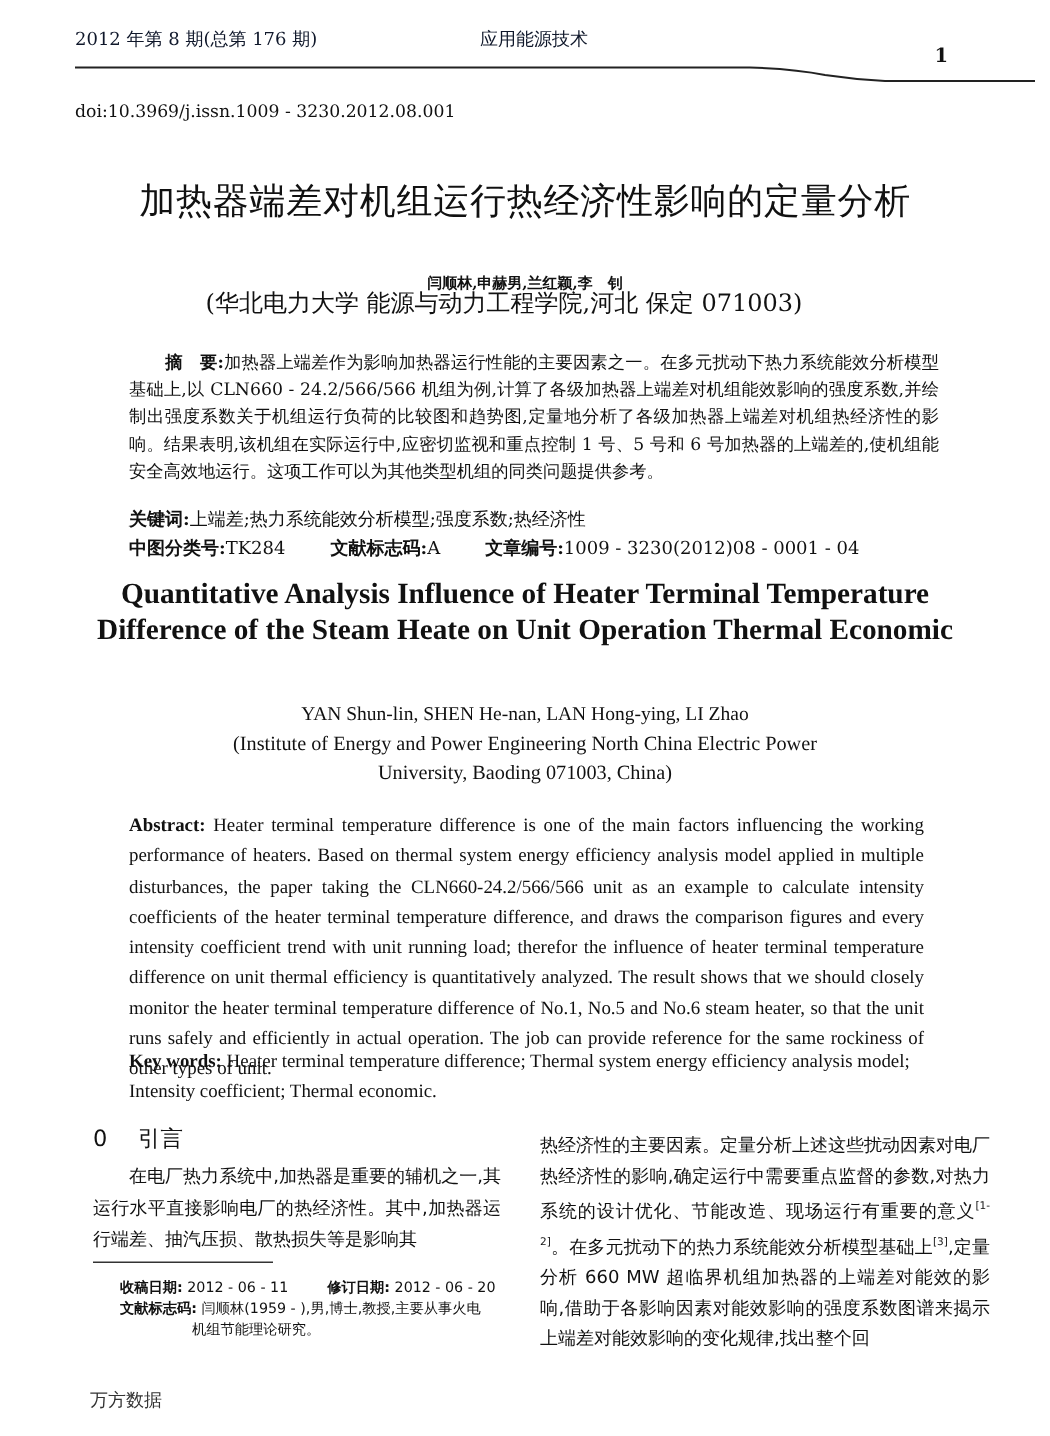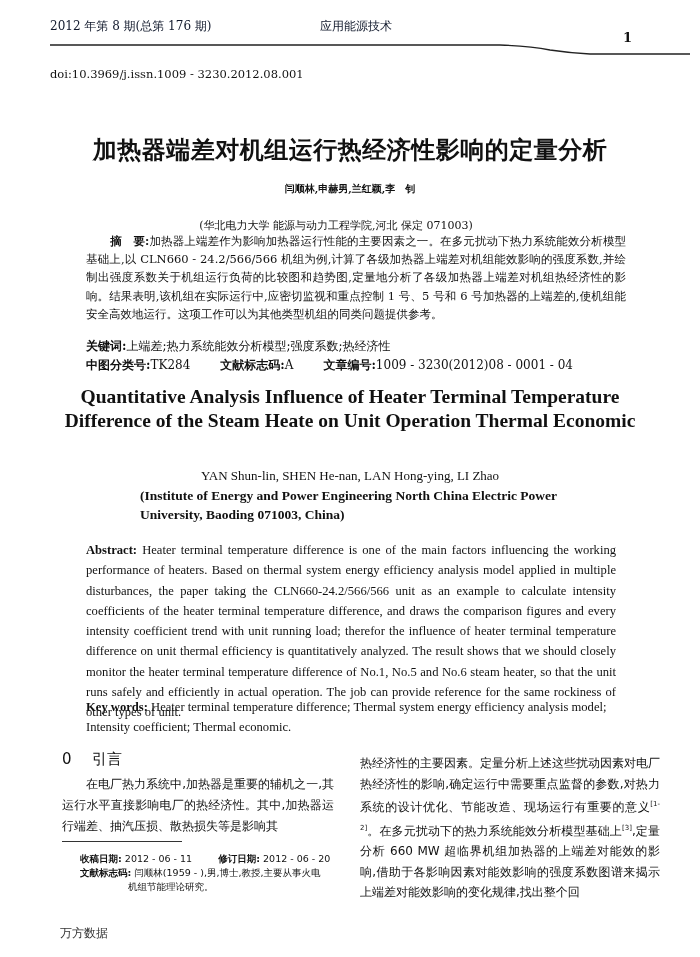--- a/index.html
+++ b/index.html
@@ -4,33 +4,33 @@
 <style>
   html, body { margin: 0; padding: 0; background: #ffffff; }
   body { width: 700px; height: 957px; position: relative; overflow: hidden; color: #111; font-family: "DejaVu Serif", serif; }
   .abs { position: absolute; white-space: nowrap; }
   .hdr { top: 18px; font-size: 12px; font-family: "DejaVu Serif", serif; color: #0f172a; }
   .hdr-left { left: 50px; }
   .hdr-center { left: 320px; }
   .page-num { left: 623px; top: 30px; font-size: 13px; font-weight: bold; }
   .hdr-line { left: 50px; top: 0; width: 640px; height: 60px; }
   .doi { left: 50px; top: 67px; font-size: 11.5px; }
-  .title-cn { left: 0; width: 700px; top: 118px; text-align: center; font-size: 24px; font-weight: bold; font-family: "DejaVu Serif", serif; letter-spacing: 0.5px; margin-top: 16px; }
+  .title-cn { left: 0; width: 700px; top: 118px; text-align: center; font-size: 24px; font-weight: normal; font-family: "DejaVu Serif", serif; letter-spacing: 0.5px; }
   .authors-cn { left: 0; width: 700px; top: 182px; text-align: center; font-size: 10px; font-weight: bold; }
-  .affil-cn { left: 0; width: 672px; top: 218px; text-align: center; font-size: 11px; }
+  .affil-cn { left: 0; width: 672px; top: 192px; text-align: center; font-size: 16px; }
   .abs-cn { left: 86px; top: 232px; width: 540px; font-size: 11.5px; line-height: 18.2px; white-space: normal; text-align: justify; }
   .abs-cn .label { font-weight: bold; letter-spacing: 0; }
   .kw-cn { left: 86px; top: 338px; font-size: 12px; }
   .kw-cn .label { font-weight: bold; }
   .cls-cn { left: 86px; top: 357px; font-size: 12px; }
   .cls-cn .label { font-weight: bold; }
   .cls-cn .gap { display: inline-block; width: 30px; }
   .title-en { left: 0; width: 700px; top: 385px; text-align: center; font-size: 19.5px; font-weight: bold; line-height: 24px; white-space: normal; font-family: "Liberation Serif", serif; }
   .authors-en { left: 0; width: 700px; top: 468px; text-align: center; font-size: 13px; font-family: "Liberation Serif", serif; }
-  .affil-en { left: 0; width: 700px; top: 486px; text-align: left; font-size: 13.5px; font-weight: bold; line-height: 19px; white-space: normal; font-family: "Liberation Serif", serif; }
+  .affil-en { left: 0; width: 700px; top: 486px; text-align: center; font-size: 13.5px; font-weight: normal; line-height: 19px; white-space: normal; font-family: "Liberation Serif", serif; }
   .abs-en { left: 86px; top: 540px; width: 530px; font-size: 12.6px; line-height: 20.3px; white-space: normal; text-align: justify; font-family: "Liberation Serif", serif; }
   .abs-en .label { font-weight: bold; }
   .kw-en { left: 86px; top: 697px; width: 530px; font-size: 12.6px; line-height: 20.3px; white-space: normal; font-family: "Liberation Serif", serif; }
   .kw-en .label { font-weight: bold; }
   .sec-head { left: 62px; top: 750px; font-size: 15px; font-family: "DejaVu Sans", sans-serif; }
   .sec-head .num { display: inline-block; width: 30px; }
   .body-left { left: 62px; top: 774px; width: 272px; font-size: 12px; line-height: 21px; white-space: normal; text-align: justify; font-family: "DejaVu Sans", sans-serif; }
   .body-left .p1 { text-indent: 24px; }
   .foot-line { left: 62px; top: 841px; width: 120px; height: 1px; background: #333; }
   .footnote { left: 80px; top: 852px; font-size: 9.5px; line-height: 14px; white-space: normal; width: 260px; font-family: "DejaVu Sans", sans-serif; }

